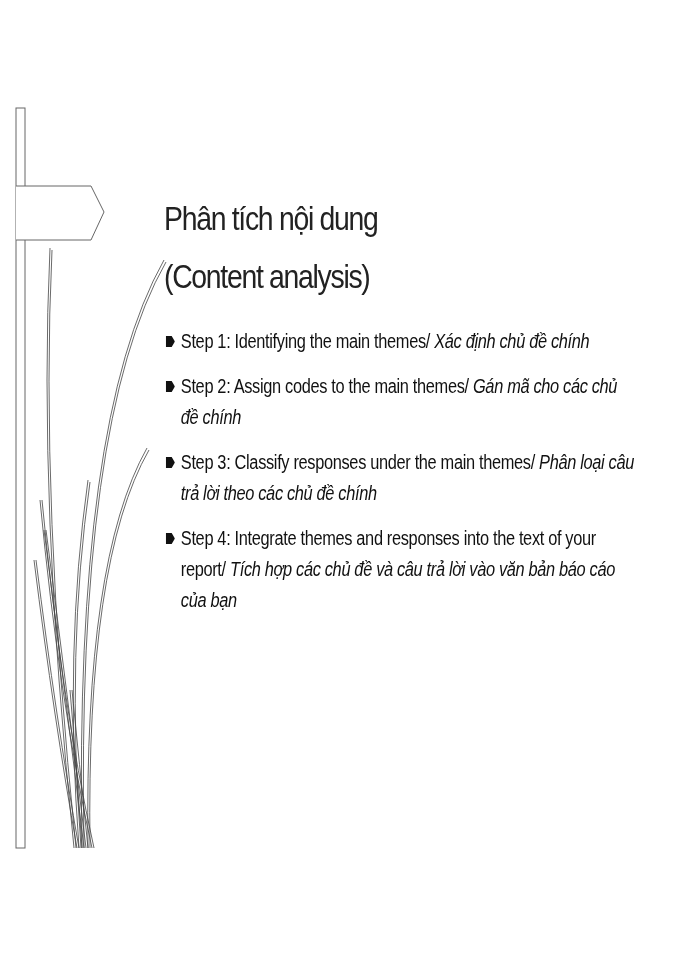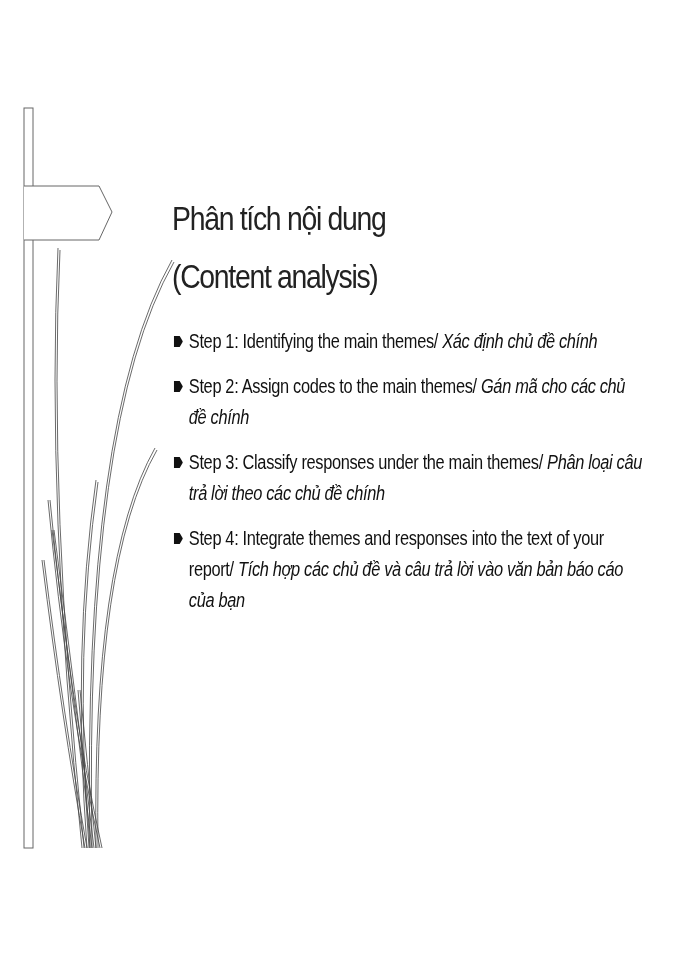--- a/index.html
+++ b/index.html
@@ -1,20 +1,20 @@
 <!DOCTYPE html>
 <html><head>
   <meta charset="utf-8">
   <style>
     html, body { margin: 0; padding: 0; }
     body {
       width: 700px; height: 960px; background: #ffffff; position: relative; overflow: hidden;
       font-family: "Liberation Sans", sans-serif;
     }
-    .slide { position: absolute; left: 12px; top: 0; width: 568px; height: 960px; }
+    .slide { position: absolute; left: 4px; top: 0; width: 568px; height: 960px; }
     .deco { position: absolute; left: 0; top: 0; width: 700px; height: 960px; }
     .title {
       position: absolute; left: 160px; top: 190px; width: 500px;
       font-family: "Liberation Sans Narrow", "Liberation Sans", sans-serif;
       font-size: 33px; line-height: 58px; color: #222;
       letter-spacing: -1.5px; transform: scaleX(0.86); transform-origin: left top;
     }
     .bullets { position: absolute; left: 160px; top: 326px; width: 560px; transform: scaleX(0.84); transform-origin: left top; }
     .bullet { position: relative; padding-left: 20px; margin-bottom: 14px; font-size: 19.5px; line-height: 31px; color: #111; letter-spacing: -0.4px; }
     .bullet .marker {

